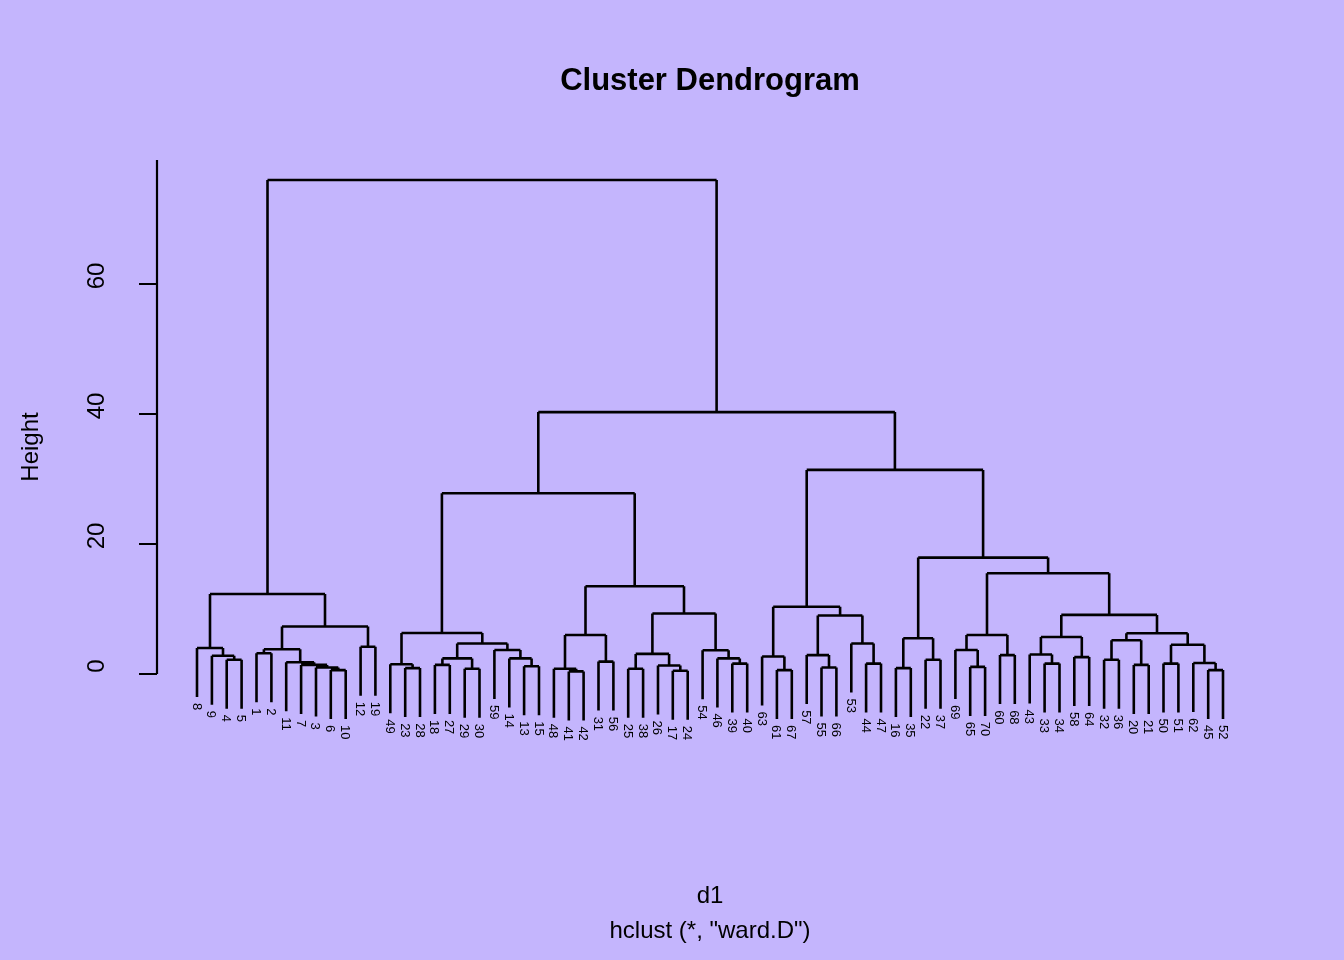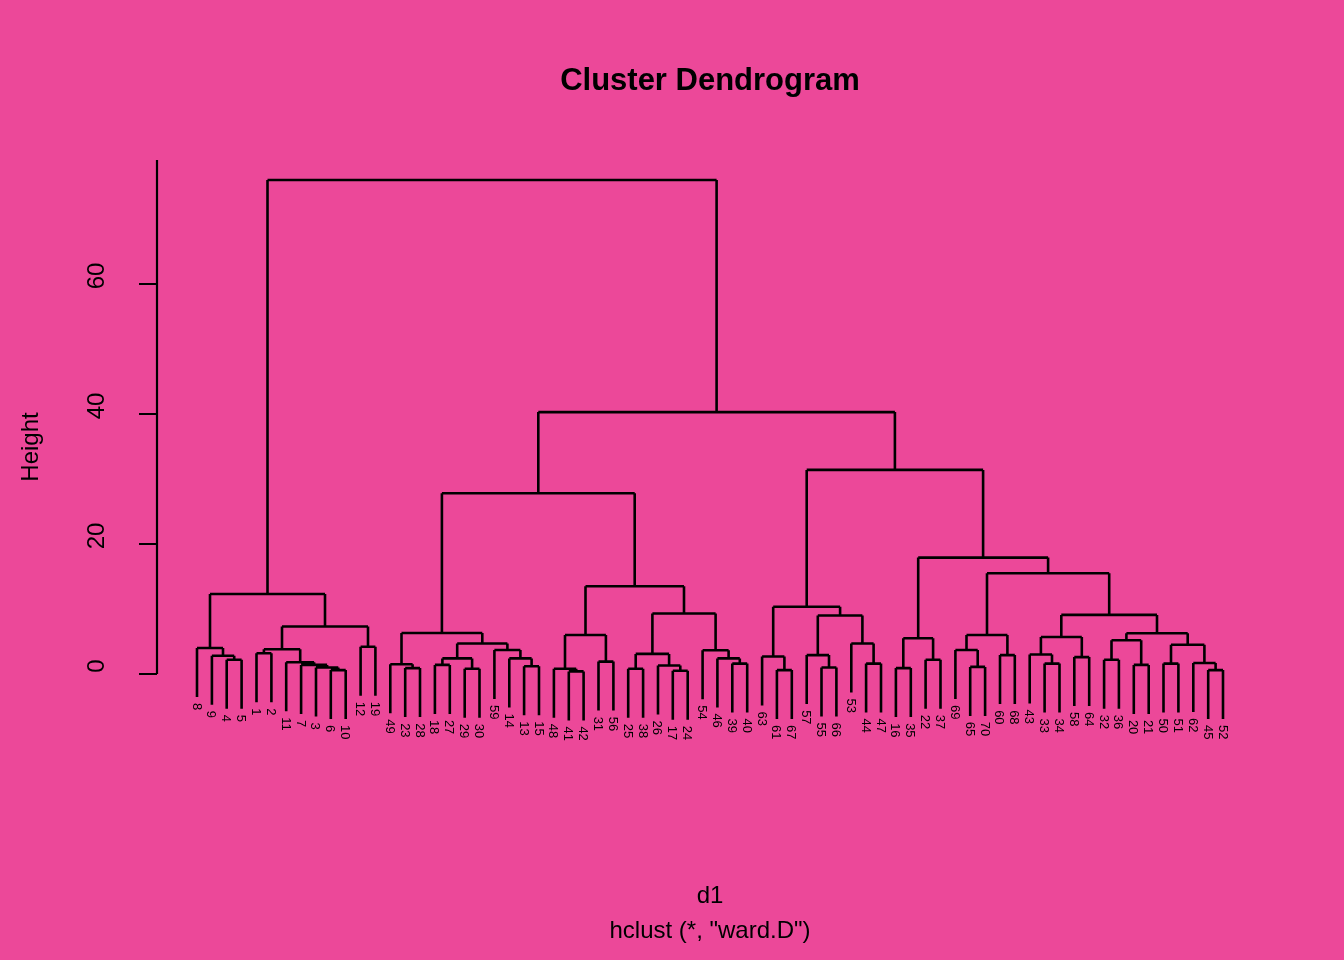--- a/index.html
+++ b/index.html
@@ -4,21 +4,21 @@
 <style>
   html, body {
     margin: 0;
     padding: 0;
     background: #ffffff;
   }
   .figure {
     position: relative;
     width: 1344px;
     height: 960px;
-    background: #ec4899;
+    background: #c4b5fd;
     overflow: hidden;
     font-family: "Liberation Sans", sans-serif;
   }
   svg text {
     fill: #000000;
     font-family: "Liberation Sans", sans-serif;
   }
   .chart-title {
     font-size: 31px;
     font-weight: bold;

